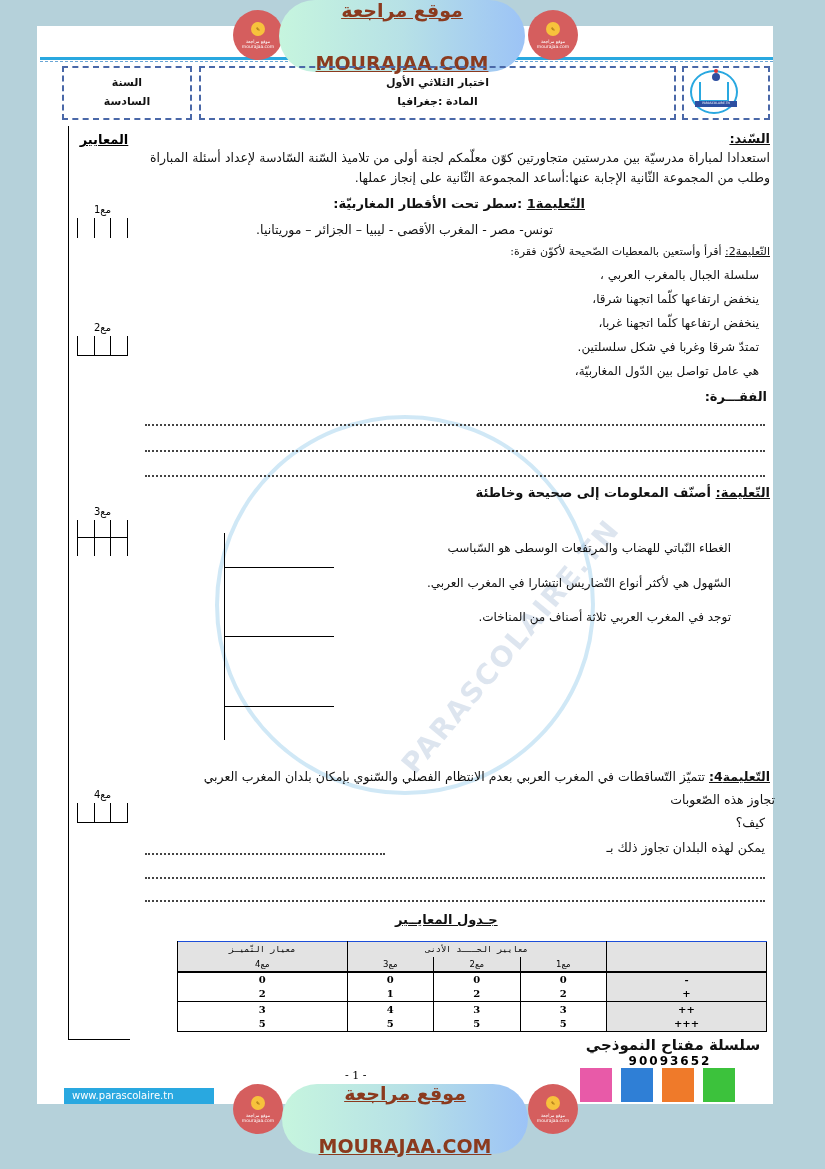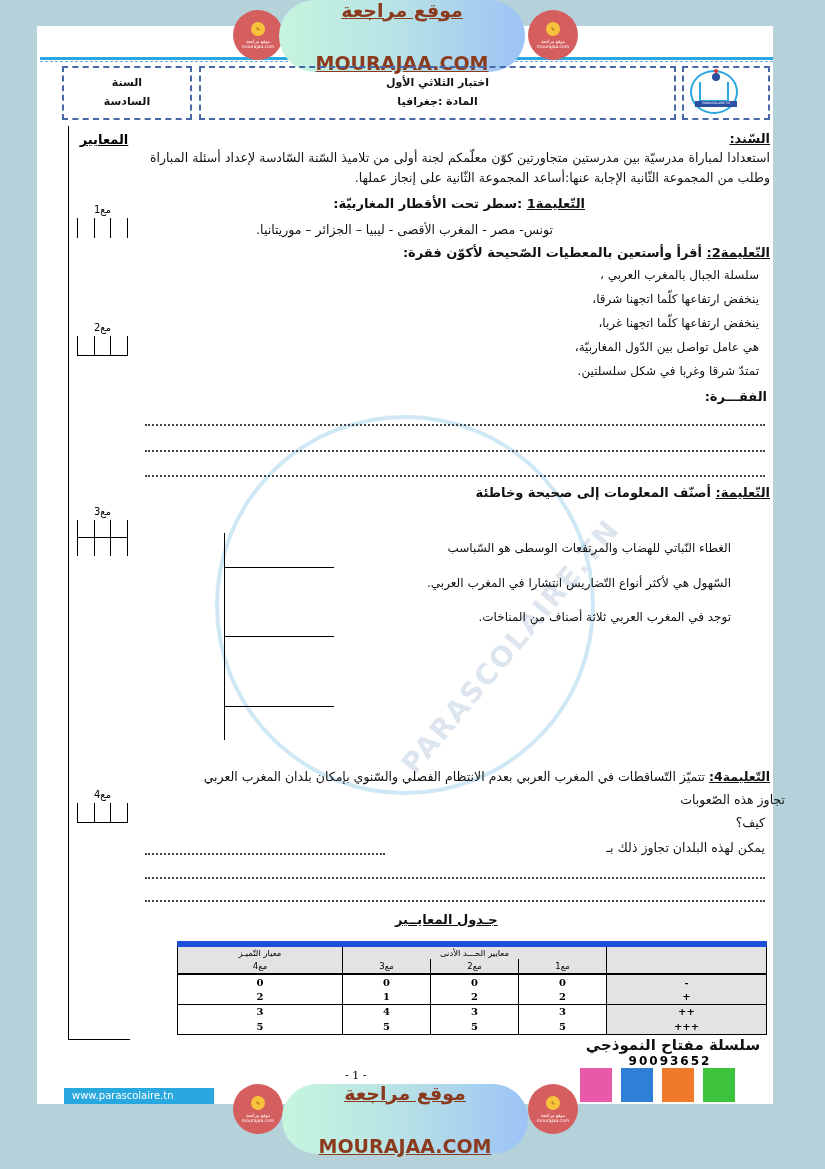--- a/index.html
+++ b/index.html
@@ -105,21 +105,21 @@
     font-family: "DejaVu Serif", serif;
   }
   table.ct td {
     border-left: 1px solid #000; border-right: 1px solid #000;
     text-align: center; font-weight: bold; height: 15px; padding: 0;
   }
   table.ct tr.hd td { background: #e3e3e3; font-weight: normal; font-family: "DejaVu Sans", sans-serif; font-size: 8.5px; }
   table.ct tr.hd2 td { border-bottom: 2.5px solid #000; }
   table.ct tr.mid td { border-bottom: 1px solid #000; }
   table.ct td.rowlab { background: #e3e3e3; width: 160px; }
-  table.ct tr.first td { border-top: 6px solid #1d4ed8; }
+  table.ct tr.first td { border-top: 1px solid #1d4ed8; font-family: Liberation Mono, monospace; }
 
   .series {
     position: absolute; left: 578px; top: 1036px; width: 190px; text-align: center; direction: rtl;
     font-weight: bold; font-size: 15px; letter-spacing: 1px; color: #111;
   }
   .phone { position: absolute; left: 600px; top: 1054px; width: 140px; text-align: center; font-weight: bold; font-size: 12px; letter-spacing: 2px; }
   .books { position: absolute; left: 580px; top: 1068px; display: flex; gap: 9px; }
   .books span { width: 32px; height: 34px; display: block; }
 
   .pageno { position: absolute; left: 345px; top: 1069px; font-family: "DejaVu Serif", serif; font-size: 11px; }
@@ -207,29 +207,29 @@
 <div class="sep" style="left:68px;top:1039px;width:62px;"></div>
 
 <div class="rtl h u" style="right:55px;top:131px;">السّند:</div>
 <div class="rtl para" style="right:55px;top:148px;width:620px;text-align:justify;text-align-last:right;">استعدادا لمباراة مدرسيّة بين مدرستين متجاورتين كوّن معلّمكم لجنة أولى من تلاميذ السّنة السّادسة لإعداد أسئلة المباراة وطلب من المجموعة الثّانية الإجابة عنها:أساعد المجموعة الثّانية على إنجاز عملها.</div>
 
 <div class="rtl" style="right:240px;top:196px;font-size:13px;font-weight:bold;">
   <span class="u">التّعليمة1</span><span> :سطر تحت الأقطار المغاربيّة:</span>
 </div>
 <div class="rtl para" style="right:272px;top:220px;">تونس- مصر - المغرب الأقصى  - ليبيا – الجزائر – موريتانيا.</div>
 
-<div class="rtl" style="right:55px;top:245px;font-size:13px;font-weight:bold;margin-left:20px;">
+<div class="rtl" style="right:55px;top:245px;font-size:11px;font-weight:normal;margin-left:20px;">
   <span class="u">التّعليمة2:</span><span> أقرأ وأستعين بالمعطيات الصّحيحة لأكوّن فقرة:</span>
 </div>
 <div class="rtl item-list" style="right:66px;top:263px;">
   <div>سلسلة الجبال بالمغرب العربي ،</div>
   <div>ينخفض ارتفاعها كلّما اتجهنا شرقا،</div>
   <div>ينخفض ارتفاعها كلّما اتجهنا غربا،</div>
+  <div>تمتدّ شرقا وغربا في شكل سلسلتين.</div>
   <div>هي عامل تواصل بين الدّول المغاربيّة،</div>
-  <div>تمتدّ شرقا وغربا في شكل سلسلتين.</div>
 </div>
 <div class="rtl h" style="right:58px;top:389px;">الفقـــرة:</div>
 <div class="dots" style="top:424px;width:620px;"></div>
 <div class="dots" style="top:450px;width:620px;"></div>
 <div class="dots" style="top:475px;width:620px;"></div>
 
 <div class="rtl" style="right:55px;top:485px;font-size:13px;font-weight:bold;">
   <span class="u">التّعليمة:</span><span> أصنّف المعلومات إلى صحيحة وخاطئة</span>
 </div>
 <div class="vline" style="left:224px;top:533px;height:207px;"></div>
@@ -238,21 +238,21 @@
 <div class="sep" style="left:224px;top:706px;width:110px;"></div>
 <div class="rtl item-list" style="right:94px;top:531px;">
   <div style="line-height:34.5px;">الغطاء النّباتي للهضاب والمرتفعات الوسطى هو السّباسب</div>
   <div style="line-height:34.5px;">السّهول هي لأكثر أنواع التّضاريس انتشارا في المغرب العربي.</div>
   <div style="line-height:34.5px;">توجد في المغرب العربي ثلاثة  أصناف من المناخات.</div>
 </div>
 
 <div class="rtl para" style="right:55px;top:767px;">
   <span class="u" style="font-weight:bold;">التّعليمة4:</span><span> تتميّز التّساقطات في المغرب العربي بعدم الانتظام الفصلي والسّنوي بإمكان بلدان المغرب العربي</span>
 </div>
-<div class="rtl para" style="right:40px;top:790px;">تجاوز هذه الصّعوبات</div>
+<div class="rtl para" style="right:50px;top:790px;">تجاوز هذه الصّعوبات</div>
 <div class="rtl para" style="right:60px;top:813px;">كيف؟</div>
 <div class="rtl para" style="right:60px;top:838px;margin-left:10px;">يمكن لهذه البلدان تجاوز ذلك بـ</div>
 <div class="dots" style="top:853px;width:240px;"></div>
 <div class="dots" style="top:877px;width:620px;"></div>
 <div class="dots" style="top:900px;width:620px;"></div>
 
 <div class="rtl h u" style="left:395px;top:912px;">جـدول المعايــير</div>
 <table class="ct">
   <tbody>
       <tr class="hd first">

